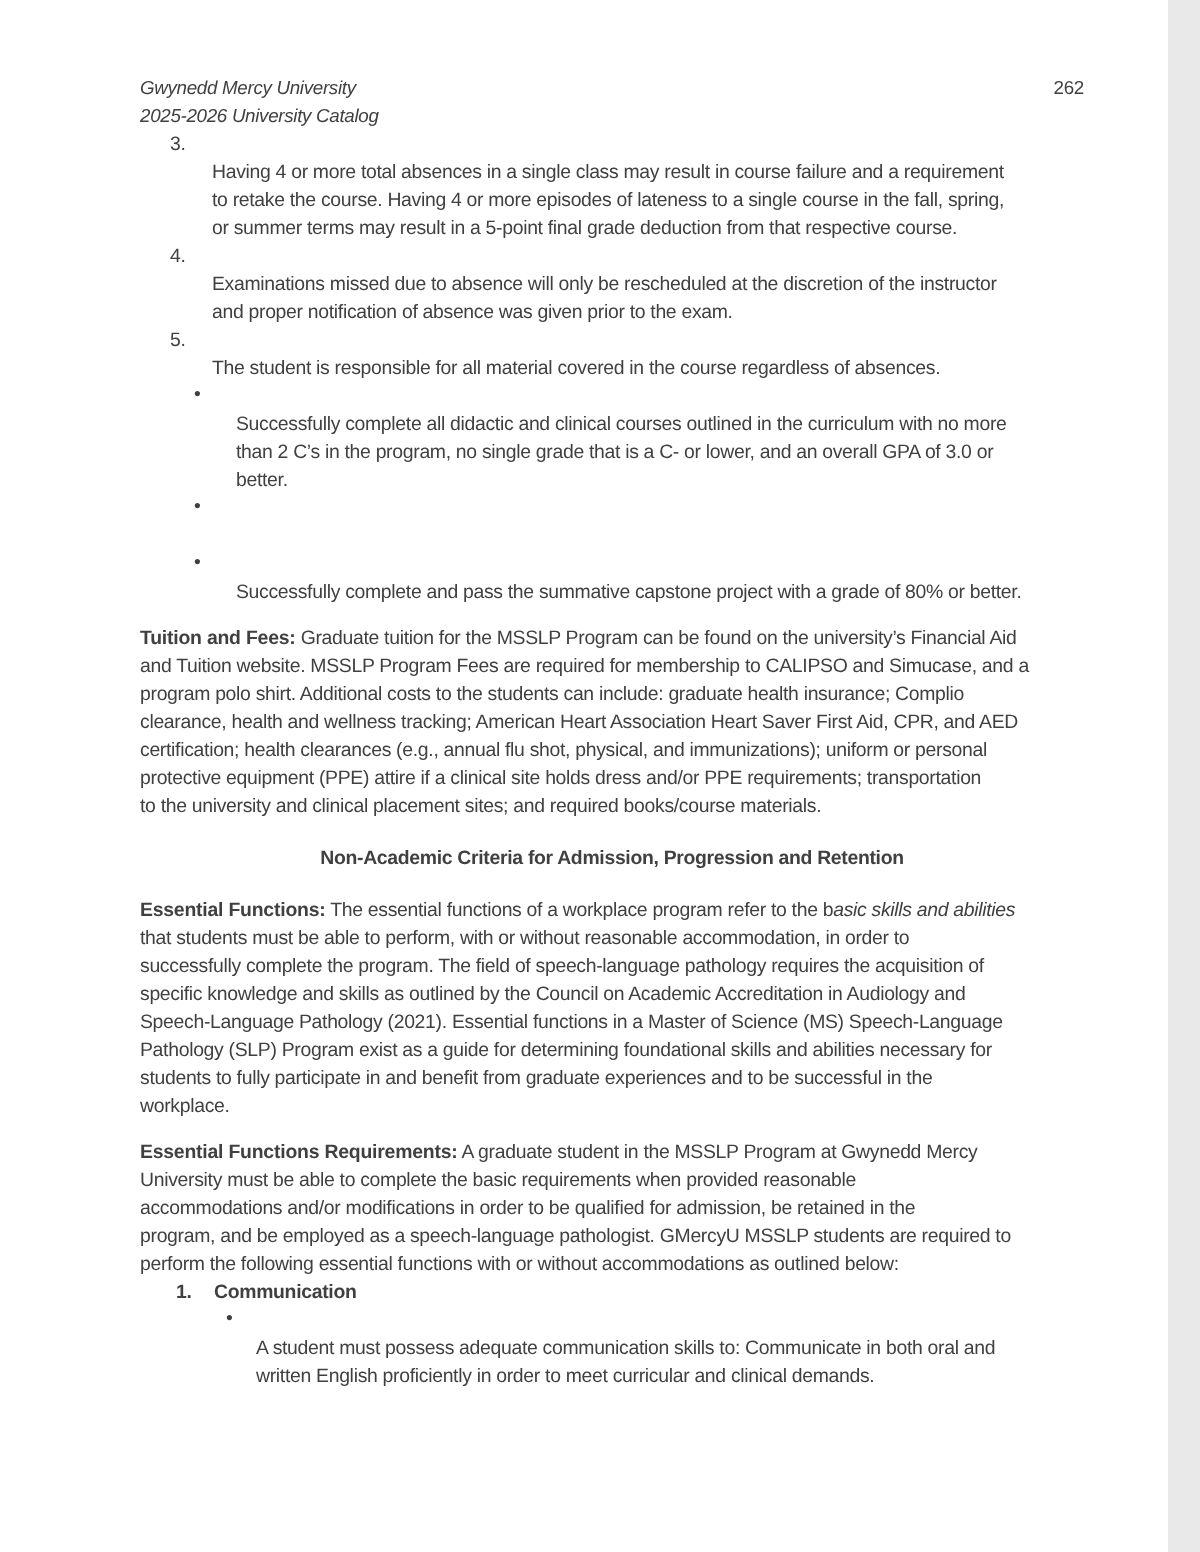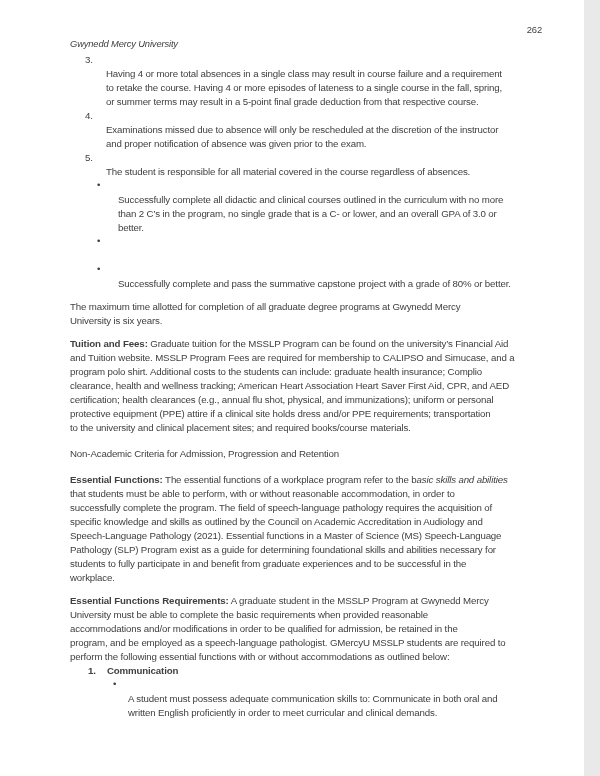--- a/index.html
+++ b/index.html
@@ -18,32 +18,33 @@
   .pre { white-space:pre-line; }
   .gap { margin-top:9px; }
   .b { font-weight:bold; letter-spacing:-0.1px; }
   .i { font-style:italic; }
   .nitem { position:relative; padding-left:36px; }
   .nitem .num { position:absolute; left:15px; top:0; }
   .blt1 { position:relative; padding-left:48px; }
   .blt1 .dot { position:absolute; left:27px; top:-1px; }
   .blt2 { position:relative; padding-left:58px; }
   .blt2 .dot { position:absolute; left:43px; top:-1px; }
-  .heading { text-align:left; font-weight:normal; margin:12px 0; }
+  .heading { text-align:center; font-weight:bold; margin:12px 0; }
   .commhead { position:relative; padding-left:37px; font-weight:bold; }
   .commhead .num { position:absolute; left:18px; top:0; }
 </style>
 </head>
 <body>
 
 <div class="page">
   <div class="doc">
 
     <div class="hdr">
       <div>Gwynedd Mercy University</div>
+      <div>2025-2026 University Catalog</div>
       <span class="pageno">262</span>
     </div>
 
     <div class="body">
 
       <div>
         <div class="nitem pre">
           <span class="num">3.</span><span>Having 4 or more total absences in a single class may result in course failure and a requirement
 to retake the course. Having 4 or more episodes of lateness to a single course in the fall, spring,
 or summer terms may result in a 5-point final grade deduction from that respective course.</span>
@@ -65,22 +66,20 @@
 better.</span>
         </div>
         <div class="blt1 pre">
           <span class="dot">•</span>
         </div>
         <div class="blt1 pre">
           <span class="dot">•</span><span>Successfully complete and pass the summative capstone project with a grade of 80% or better.</span>
         </div>
       </div>
 
-      <p class="pre gap">The maximum time allotted for completion of all graduate degree programs at Gwynedd Mercy
-University is six years.</p>
 
       <p class="pre gap"><span class="b">Tuition and Fees:</span><span> Graduate tuition for the MSSLP Program can be found on the university’s Financial Aid
 and Tuition website. MSSLP Program Fees are required for membership to CALIPSO and Simucase, and a
 program polo shirt. Additional costs to the students can include: graduate health insurance; Complio
 clearance, health and wellness tracking; American Heart Association Heart Saver First Aid, CPR, and AED
 certification; health clearances (e.g., annual flu shot, physical, and immunizations); uniform or personal
 protective equipment (PPE) attire if a clinical site holds dress and/or PPE requirements; transportation
 to the university and clinical placement sites; and required books/course materials.</span></p>
 
       <p class="heading">Non-Academic Criteria for Admission, Progression and Retention</p>

